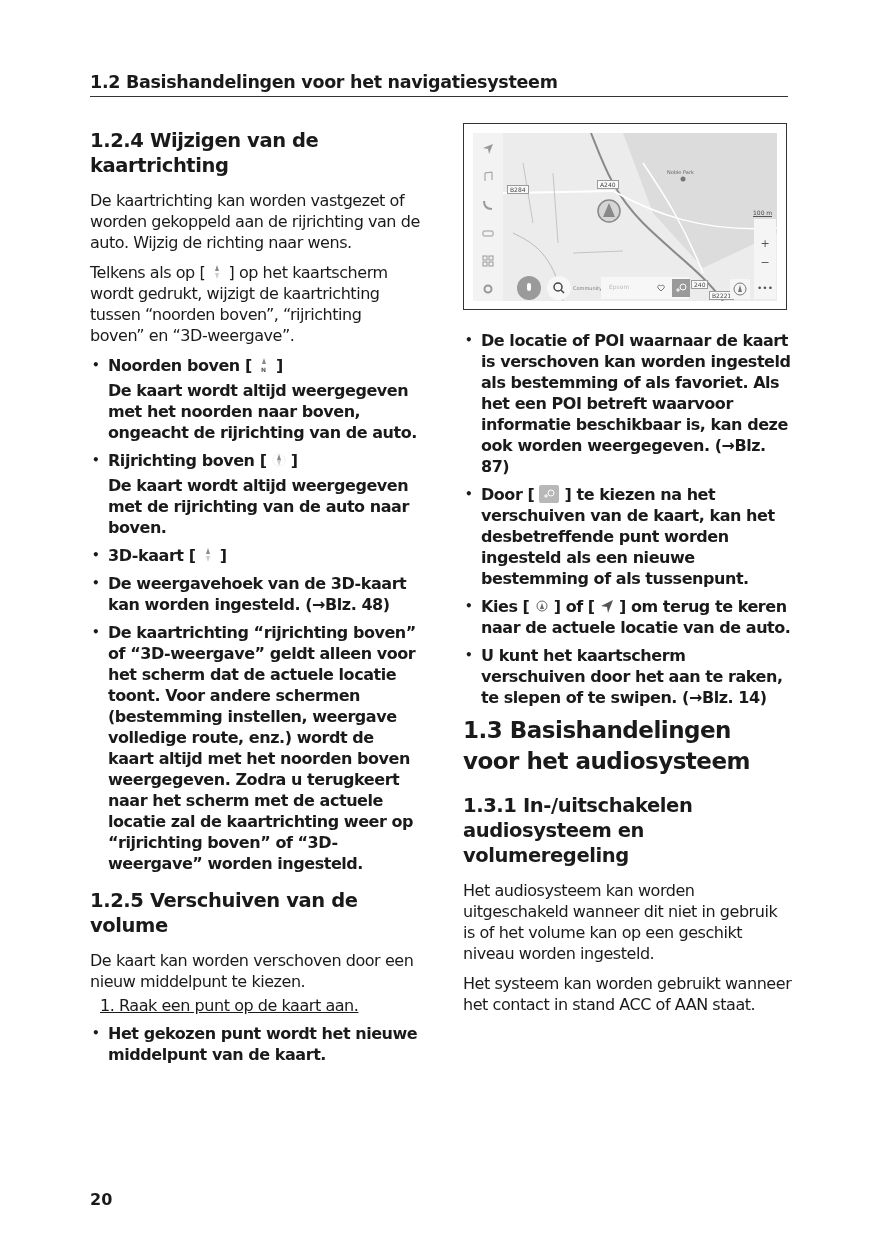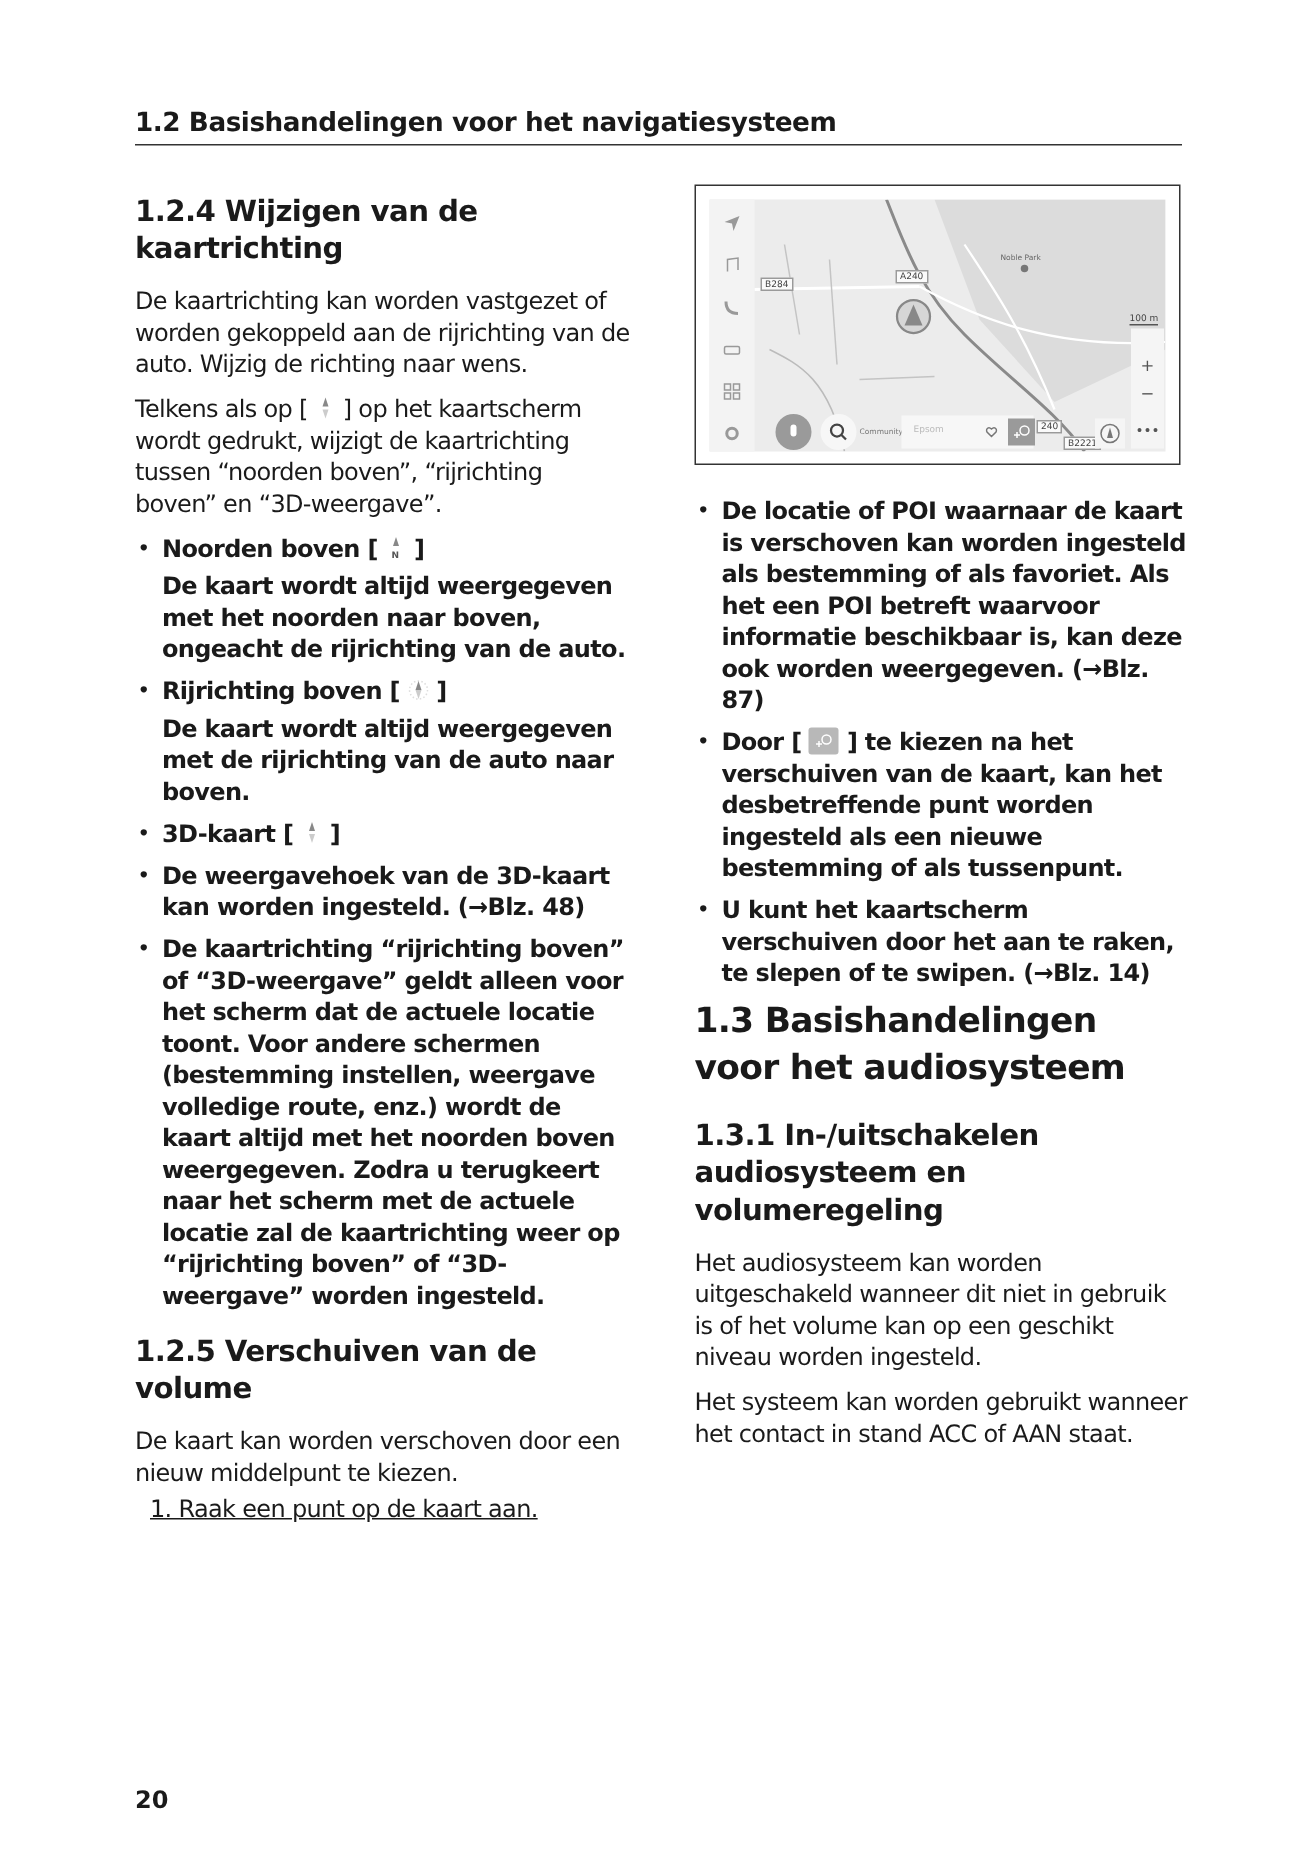--- a/index.html
+++ b/index.html
@@ -109,20 +109,23 @@
       </li>
       <li>De weergavehoek van de 3D-kaart kan worden ingesteld. (→Blz. 48)</li>
       <li>De kaartrichting “rijrichting boven” of “3D-weergave” geldt alleen voor het scherm dat de actuele locatie toont. Voor andere schermen (bestemming instellen, weergave volledige route, enz.) wordt de kaart altijd met het noorden boven weergegeven. Zodra u terugkeert naar het scherm met de actuele locatie zal de kaartrichting weer op “rijrichting boven” of “3D-weergave” worden ingesteld.</li>
     </ul>
 
     <h3 class="h3" style="margin-top:14px">1.2.5  Verschuiven van de volume</h3>
     <p class="body" style="margin-bottom:3px">De kaart kan worden verschoven door een nieuw middelpunt te kiezen.</p>
     <ol class="steps">
       <li>1.  Raak een punt op de kaart aan.</li>
     </ol>
+    <ul class="bullets">
+      <li>Het gekozen punt wordt het nieuwe middelpunt van de kaart.</li>
+    </ul>
   </div>
 
   <div class="figure">
     <div class="screen">
       <svg width="304" height="168" style="position:absolute;left:0;top:0">
         <polygon points="150,0 304,0 304,100 230,135 180,80" fill="#dcdcdc"></polygon>
         <path d="M118,0 C130,30 140,60 170,90 C200,120 230,140 250,168" stroke="#8a8a8a" stroke-width="2" fill="none"></path>
         <path d="M30,60 L140,58" stroke="#fff" stroke-width="2" fill="none"></path>
         <path d="M140,58 C180,80 230,100 304,95" stroke="#fff" stroke-width="1.5" fill="none"></path>
         <path d="M170,30 C190,60 210,90 230,140" stroke="#fff" stroke-width="1.5" fill="none"></path>
@@ -211,20 +214,36 @@
         <span>Door [</span>
         <span class="ico-box">
           <svg width="20" height="18" viewBox="0 0 20 18">
               <circle cx="12" cy="8" r="3" stroke="#fff" fill="none"></circle>
               <line x1="5" y1="11" x2="9" y2="11" stroke="#fff"></line>
               <line x1="7" y1="9" x2="7" y2="13" stroke="#fff"></line>
             </svg>
         </span>
         <span>] te kiezen na het verschuiven van de kaart, kan het desbetreffende punt worden ingesteld als een nieuwe bestemming of als tussenpunt.</span>
       </li>
+      <li>
+        <span>Kies [</span>
+        <span class="ico">
+          <svg width="14" height="16" viewBox="0 0 14 16">
+              <circle cx="7" cy="8" r="5" stroke="#666" fill="none"></circle>
+              <polygon points="7,5 9,11 5,11" fill="#666"></polygon>
+            </svg>
+        </span>
+        <span>] of [</span>
+        <span class="ico">
+          <svg width="14" height="16" viewBox="0 0 14 16">
+              <polygon points="13,2 1,8 7,9 8,15" fill="#555"></polygon>
+            </svg>
+        </span>
+        <span>] om terug te keren naar de actuele locatie van de auto.</span>
+      </li>
       <li>U kunt het kaartscherm verschuiven door het aan te raken, te slepen of te swipen. (→Blz. 14)</li>
     </ul>
 
     <h2 class="h2">1.3  Basishandelingen voor het audiosysteem</h2>
     <h3 class="h3">1.3.1  In-/uitschakelen audiosysteem en volumeregeling</h3>
     <p class="body">Het audiosysteem kan worden uitgeschakeld wanneer dit niet in gebruik is of het volume kan op een geschikt niveau worden ingesteld.</p>
     <p class="body">Het systeem kan worden gebruikt wanneer het contact in stand ACC of AAN staat.</p>
   </div>
 
   <div class="page-number">20</div>

